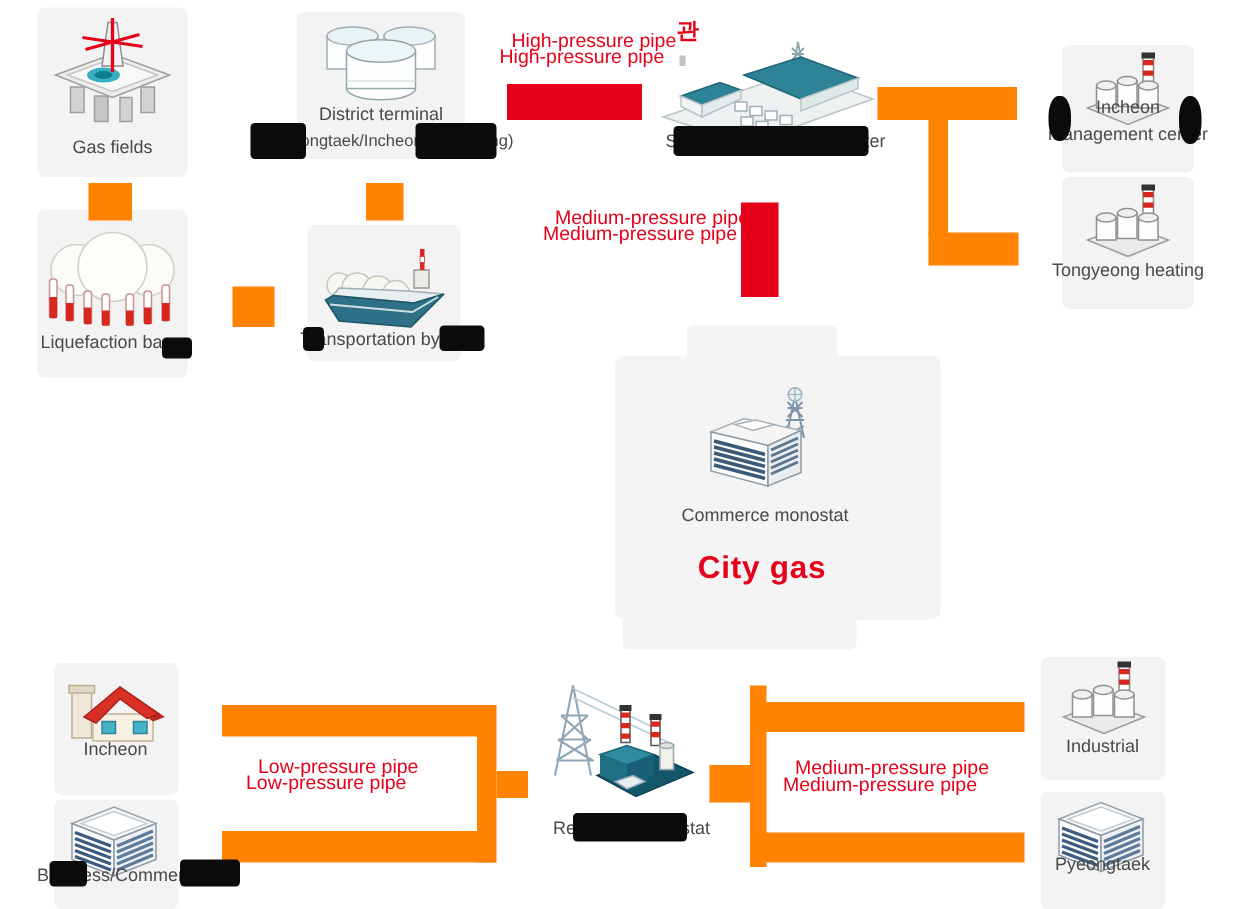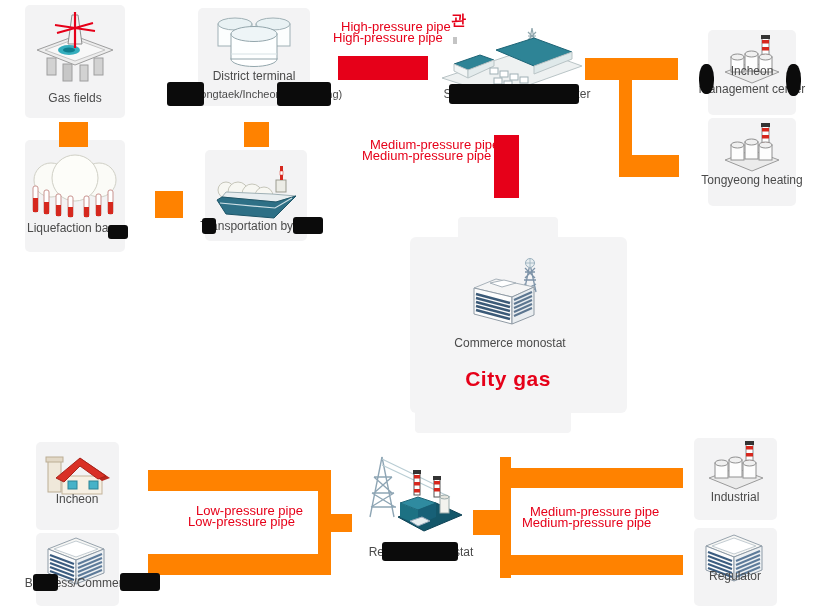--- a/index.html
+++ b/index.html
@@ -289,31 +289,31 @@
   <div class="graytick" style="left:453px;top:37px;width:4px;height:7px"></div>
   <div class="lbl" style="left:752px;top:64px">Incheon</div>
   <div class="lbl" style="left:752px;top:82px">management center</div>
   <div class="lbl" style="left:752px;top:173px">Tongyeong heating</div>
   <div class="lbl" style="left:510px;top:336px">Commerce monostat</div>
   <div class="citygas" style="left:508px;top:367px">City gas</div>
   <div class="lbl" style="left:77px;top:492px">Incheon</div>
   <div class="lbl" style="left:80px;top:576px">Business/Commerce</div>
   <div class="lbl" style="left:421px;top:545px">Regulator monostat</div>
   <div class="lbl" style="left:735px;top:490px">Industrial</div>
-  <div class="lbl" style="left:735px;top:569px">Regulator</div>
+  <div class="lbl" style="left:735px;top:569px">Pyeongtaek</div>
 
   <div class="rl" style="left:333px;top:30px">
     <span class="g">High-pressure pipe</span>
     <span class="m">High-pressure pipe</span>
   </div>
   <div class="rl" style="left:362px;top:148px">
     <span class="g">Medium-pressure pipe</span>
     <span class="m">Medium-pressure pipe</span>
   </div>
-  <div class="rl" style="left:188px;top:514px">
+  <div class="rl" style="left:164px;top:514px">
     <span class="g">Low-pressure pipe</span>
     <span class="m">Low-pressure pipe</span>
   </div>
   <div class="rl" style="left:522px;top:515px">
     <span class="g">Medium-pressure pipe</span>
     <span class="m">Medium-pressure pipe</span>
   </div>
 
   <div class="patch" style="left:167px;top:82px;width:37px;height:24px"></div>
   <div class="patch" style="left:277px;top:82px;width:54px;height:24px"></div>

